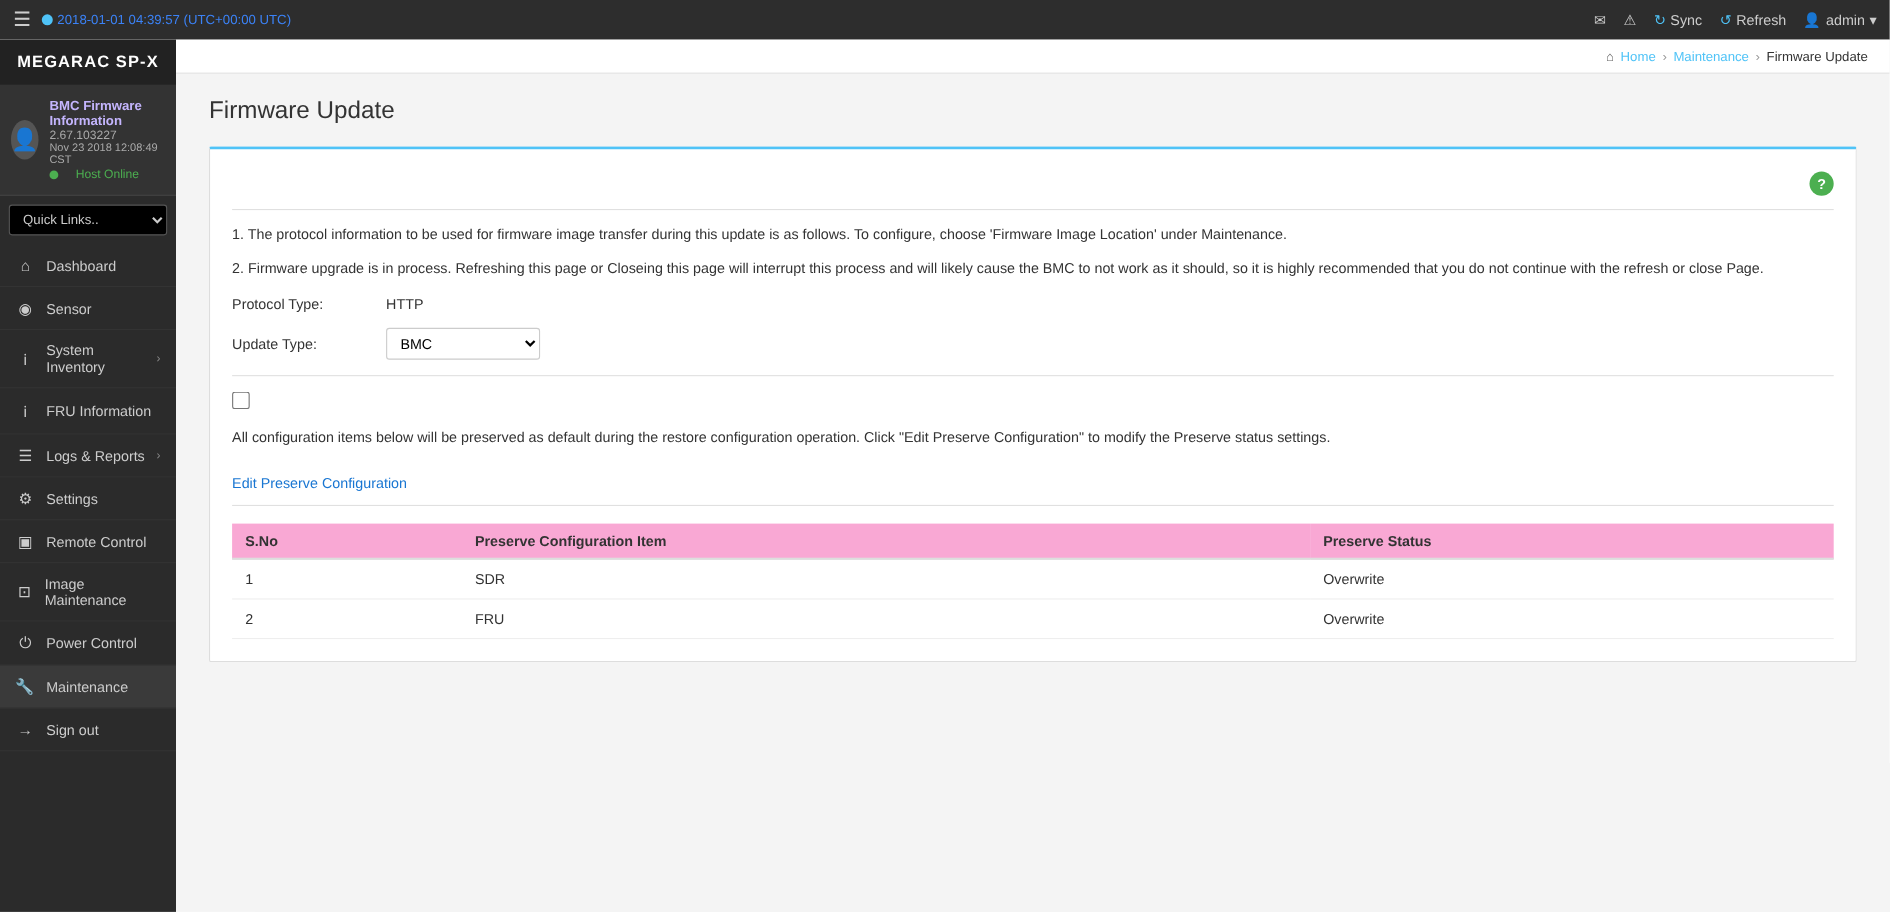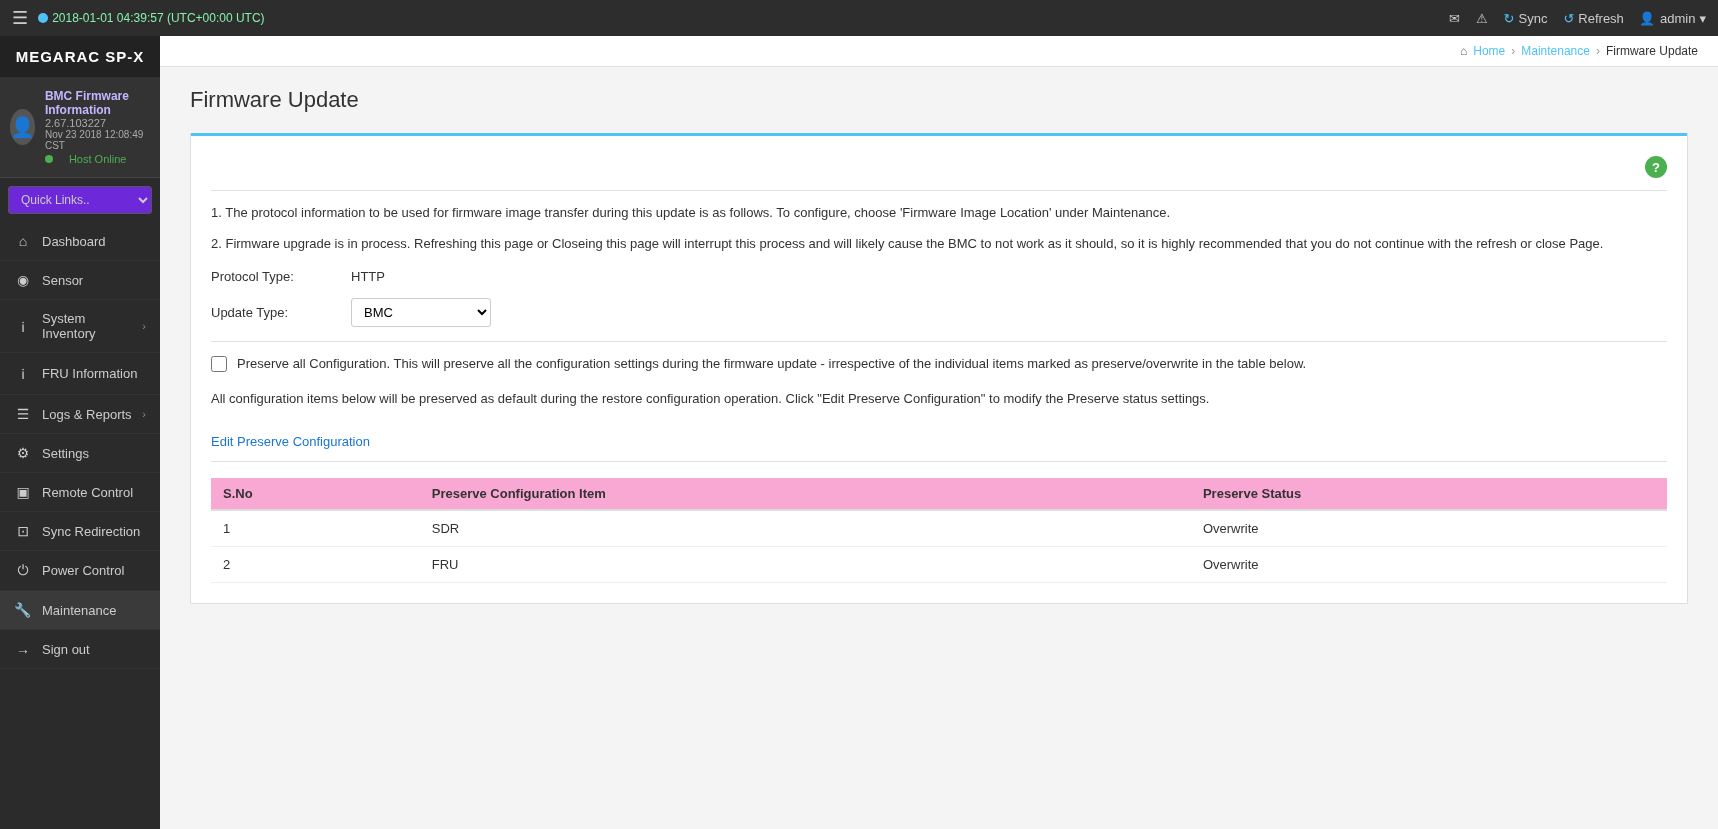--- a/index.html
+++ b/index.html
@@ -12,21 +12,21 @@
       height: 36px;
       display: flex;
       align-items: center;
       padding: 0 12px;
       flex-shrink: 0;
       gap: 10px;
     }
     .topbar-left { display: flex; align-items: center; gap: 10px; flex: 1; }
     .topbar-right { display: flex; align-items: center; gap: 16px; }
     .topbar-menu-icon { font-size: 18px; cursor: pointer; color: #ccc; }
-    .topbar-time { color: #86efac; font-size: 12px; display: flex; align-items: center; gap: 4px; }
+    .topbar-time { color: #3b82f6; font-size: 12px; display: flex; align-items: center; gap: 4px; }
     .topbar-time .dot { width: 10px; height: 10px; border-radius: 50%; background: #4fc3f7; display: inline-block; }
     .topbar-icon-btn { color: #ccc; cursor: pointer; display: flex; align-items: center; gap: 4px; font-size: 13px; }
     .sync-icon, .refresh-icon { color: #4fc3f7; }
     .admin-user { display: flex; align-items: center; gap: 4px; color: #ccc; cursor: pointer; }
 
     
     .main-layout { display: flex; flex: 1; overflow: hidden; }
 
     
     .sidebar {
@@ -67,21 +67,21 @@
     .sidebar-profile-date { color: #aaa; font-size: 10px; }
     .sidebar-host-status { display: flex; align-items: center; gap: 16px; margin-top: 2px; }
     .sidebar-host-dot { width: 8px; height: 8px; border-radius: 50%; background: #4caf50; }
     .sidebar-host-label { color: #4caf50; font-size: 11px; }
 
     .quick-links {
       margin: 8px;
     }
     .quick-links select {
       width: 100%;
-      background: #6d28d9;
+      background: #000000;
       color: #ccc;
       border: 1px solid #555;
       padding: 5px 8px;
       border-radius: 3px;
       font-size: 12px;
       cursor: pointer;
     }
 
     .sidebar-nav { flex: 1; }
     .sidebar-item {
@@ -307,21 +307,21 @@
       </div>
       <div class="sidebar-item">
         <div class="sidebar-item-left">
           <span class="sidebar-item-icon">▣</span>
           <span>Remote Control</span>
         </div>
       </div>
       <div class="sidebar-item">
         <div class="sidebar-item-left">
           <span class="sidebar-item-icon">⊡</span>
-          <span>Sync Redirection</span>
+          <span>Image Maintenance</span>
         </div>
       </div>
       <div class="sidebar-item">
         <div class="sidebar-item-left">
           <span class="sidebar-item-icon">⏻</span>
           <span>Power Control</span>
         </div>
       </div>
       <div class="sidebar-item active">
         <div class="sidebar-item-left">
@@ -375,21 +375,20 @@
             <option>BIOS</option>
             <option>CPLD</option>
           </select>
         </div>
 
         <hr class="card-divider">
 
         <div class="preserve-section">
           <div class="preserve-checkbox-row">
             <input type="checkbox" class="preserve-checkbox" style="">
-            <label class="preserve-checkbox-label">Preserve all Configuration. This will preserve all the configuration settings during the firmware update - irrespective of the individual items marked as preserve/overwrite in the table below.</label>
           </div>
 
           <p class="preserve-info-text">All configuration items below will be preserved as default during the restore configuration operation. Click "Edit Preserve Configuration" to modify the Preserve status settings.</p>
 
           <a class="preserve-link">Edit Preserve Configuration</a>
 
           <hr class="card-divider">
 
           <table class="preserve-table">
             <thead>

